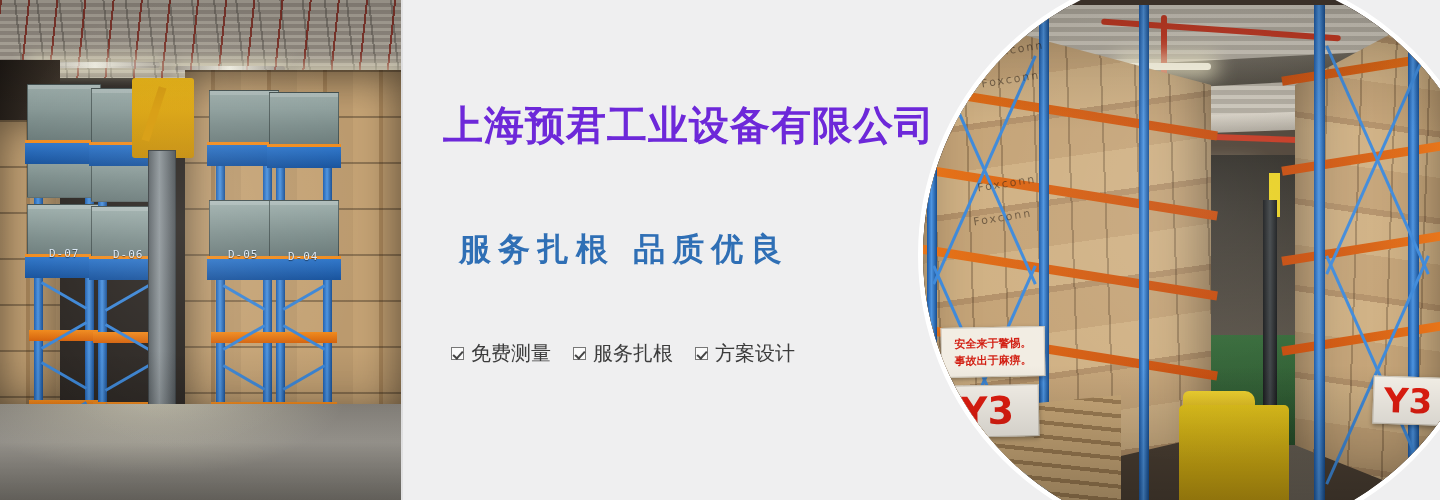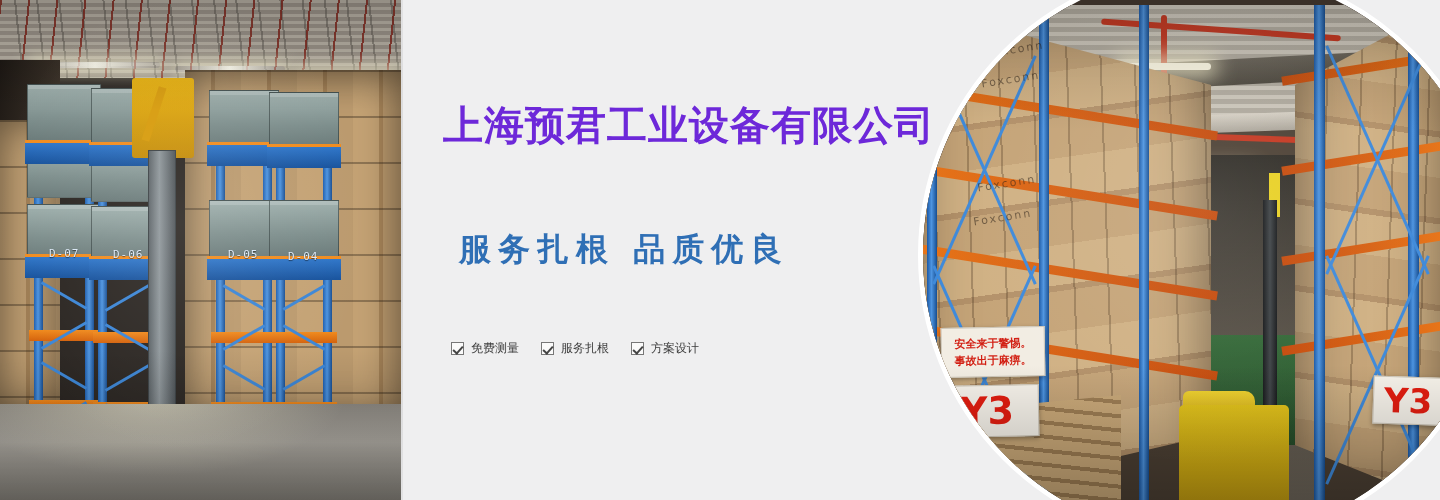--- a/index.html
+++ b/index.html
@@ -158,21 +158,21 @@
   .feature{ display:flex; align-items:center; gap:7px; }
   .chk{
     width:13px; height:13px; border:1px solid #777; background:#fafafa;
     position:relative; flex:0 0 auto;
   }
   .chk:after{
     content:""; position:absolute; left:3px; top:1px;
     width:4px; height:8px; border:solid #444;
     border-width:0 2px 2px 0; transform:rotate(42deg);
   }
-  .feature-label{ font-size:12px; color:#3c3c3c; white-space:nowrap; }
+  .feature-label{ font-size:20px; color:#3c3c3c; white-space:nowrap; }
 
   
   .right-photo{
     position:absolute; left:918px; top:-35px;
     width:580px; height:580px;
     border-radius:50%;
     overflow:hidden;
     border:5px solid #ffffff;
     background:#3a3028;
   }

